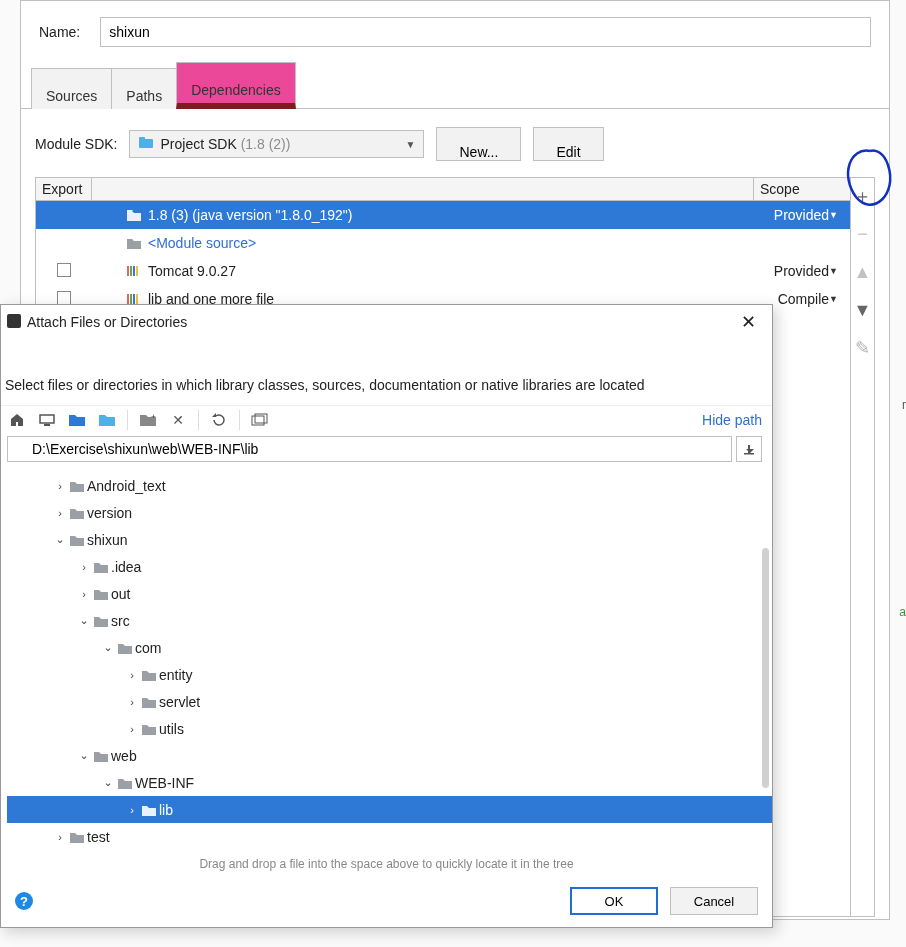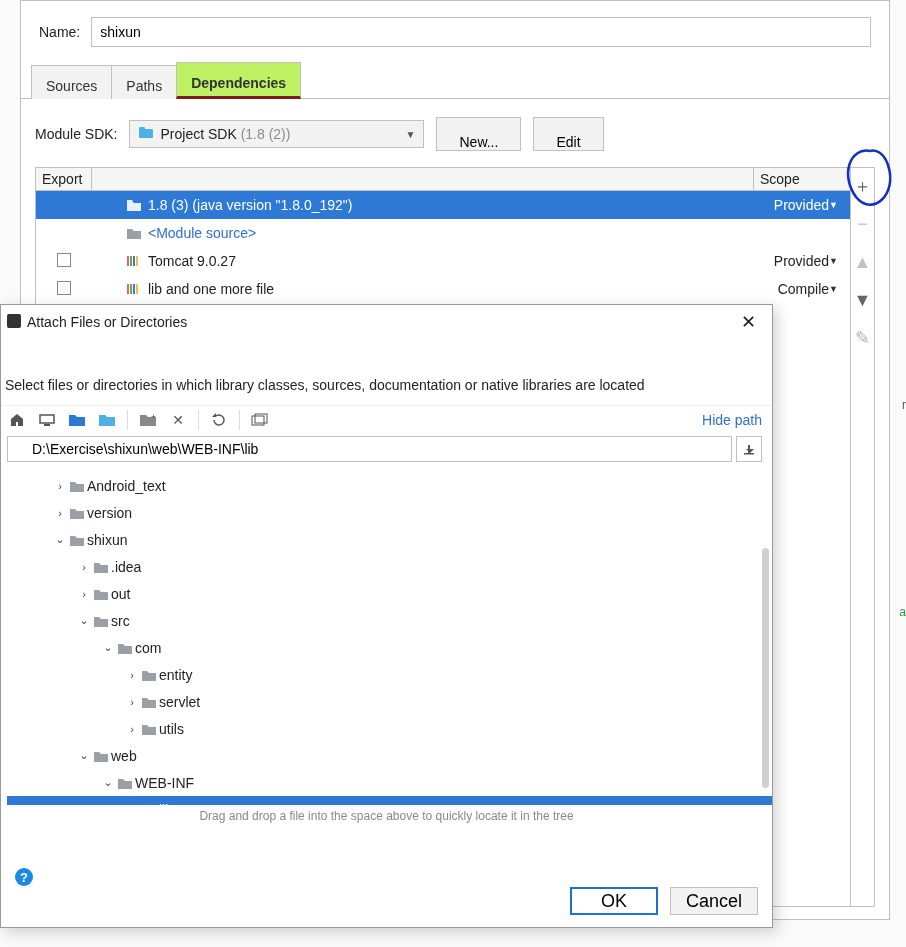--- a/index.html
+++ b/index.html
@@ -30,52 +30,51 @@
     left: 20px; top: 0;
     width: 870px;
     height: 920px;
     background: #fff;
     border: 1px solid var(--border);
   }
   .name-row {
     display: flex;
     align-items: center;
     padding: 16px 18px 14px 18px;
-    gap: 7px;
+    gap: 16px;
   }
   .name-row label { margin-right: 4px; }
   .name-input {
     flex: 1;
     height: 30px;
     border: 1px solid var(--border);
     padding: 4px 8px;
     font-size: 14px;
   }
   .tabs-row {
     display: flex; align-items: flex-end;
     padding: 0 10px;
     border-bottom: 1px solid var(--border);
     gap: 0;
   }
   .tab {
-    padding: 12px 14px 5px 14px;
+    padding: 19px 14px 5px 14px;
     border: 1px solid var(--border);
     border-bottom: none;
     background: var(--panel-bg);
     color: #333;
     position: relative;
     top: 1px;
     margin-right: -1px;
     cursor: pointer;
   }
   .tab.active {
-    background: #bef264;
-    border-bottom: 3px solid #7f1d1d;
+    background: #ec4899;
+    border-bottom: 6px solid #7f1d1d;
     z-index: 2;
-    font-weight: bold;
   }
   .module-sdk-row {
     display: flex;
     align-items: center;
     padding: 18px 14px 12px 14px;
     gap: 12px;
   }
   .sdk-select {
     flex: 0 0 295px;
     height: 28px;
@@ -208,21 +207,21 @@
   .help-ic {
     margin-right:auto;
     width:18px;height:18px;border-radius:50%;
     background:#1e88e5; color:#fff; font-weight:700;
     display:flex;align-items:center;justify-content:center;
     font-size:13px; cursor:pointer;
   }
   .ok-btn, .cancel-btn {
     height:28px; width:88px;
     border:1px solid var(--border); background:var(--panel-bg);
-    cursor:pointer; font-size:18px;margin-top:48px;
+    cursor:pointer; font-size:13px;
   }
   .ok-btn { border:2px solid #1e6fd4; background:#fff; }
   .tree-scroll-thumb {
     position:absolute; right:3px; top:80px; width:7px; height:240px; background:#d0d0d0; border-radius:4px;
   }
   .scope-caret{font-size:9px;color:#333;}
   .dep-row.selected .scope-caret{color:#fff;}
   .tiny-mark { position:absolute; right:-6px; font-size:12px; color:#555;}
 </style>
 </head>

